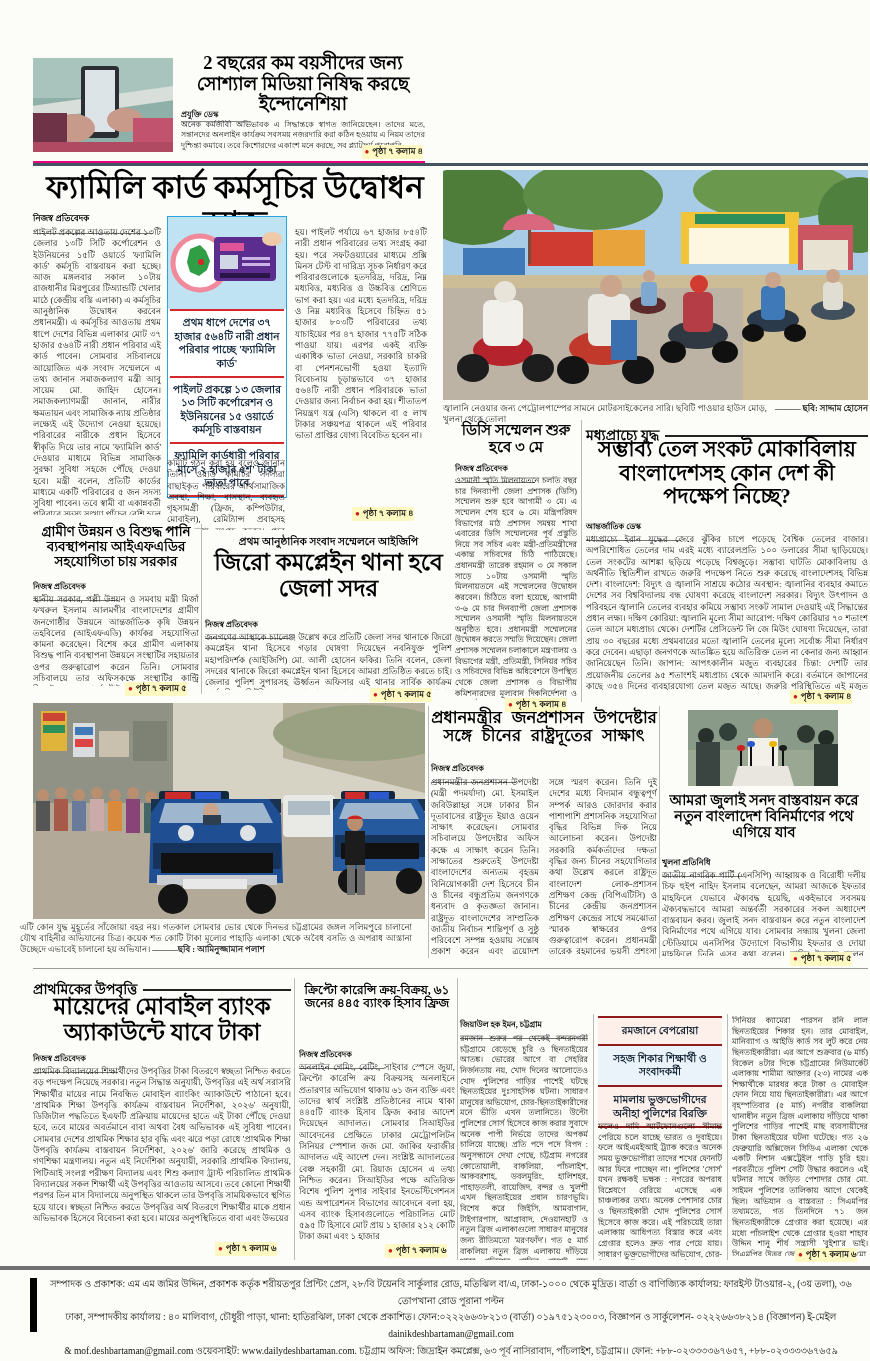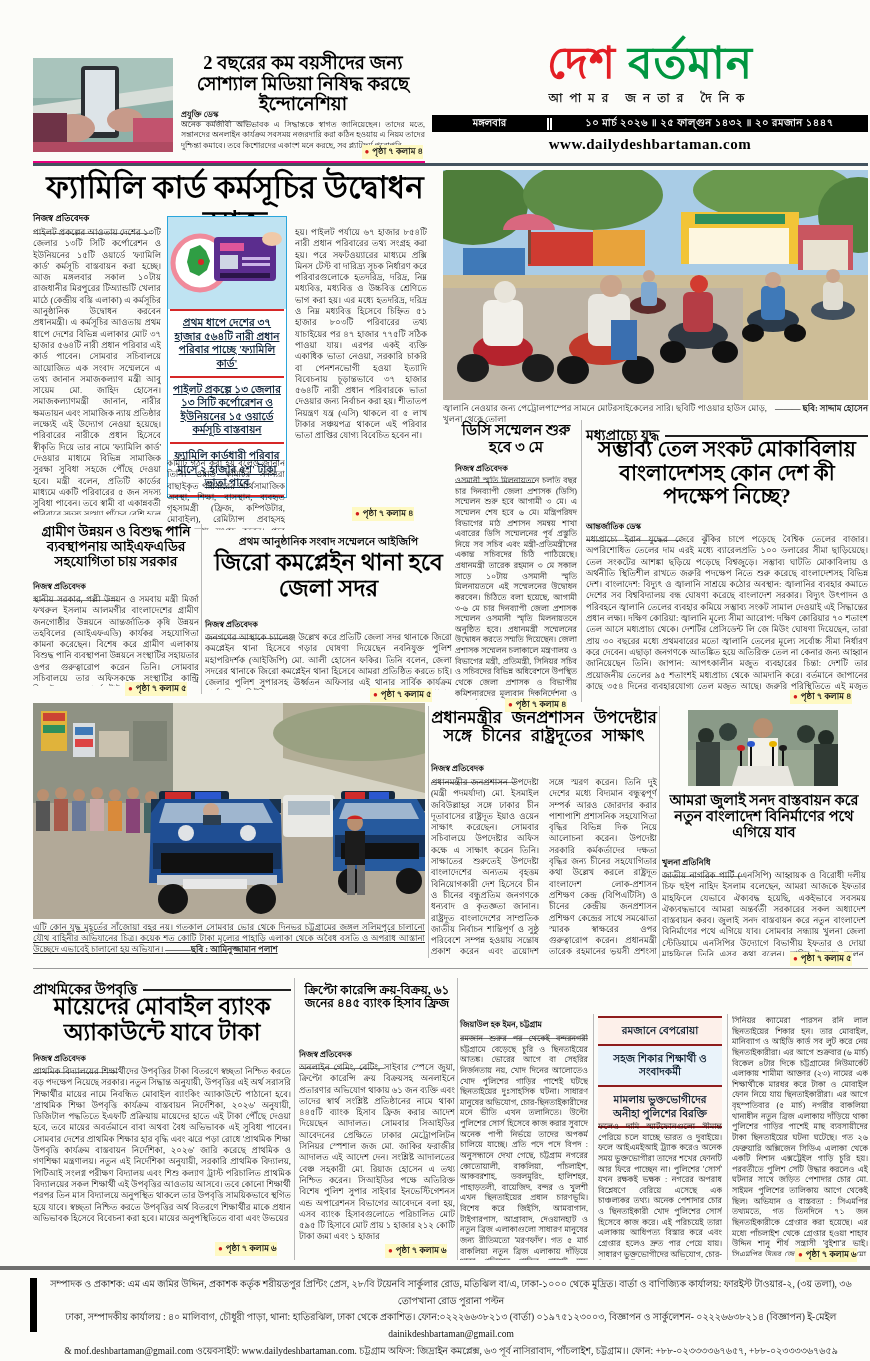--- a/index.html
+++ b/index.html
@@ -24,21 +24,21 @@
   .logo-green{color:#009640;}
   .tagline{text-align:center;font-weight:bold;font-size:12px;letter-spacing:7px;color:#1a1a1a;margin-top:3px;}
   .datebar{display:flex;align-items:center;background:#000;color:#fff;height:17px;font-size:10px;font-weight:bold;}
   .datebar .day{width:115px;text-align:center;}
   .datebar .sep{width:2px;height:12px;background:#fff;margin-right:2px;box-shadow:3px 0 0 #fff;}
   .datebar .dt{flex:1;text-align:center;letter-spacing:.5px;}
   .website{text-align:center;font-weight:bold;font-size:15px;color:#000;letter-spacing:.5px;}
   
   .infobox{border:1px solid #2aa6dc;background:#fff;}
   .infobox .img{background:#bfe3f2;height:92px;}
-  .infobox .cell{padding:5px 4px;font-size:10.5px;font-weight:bold;text-align:center;color:#0d2238;line-height:1.3;text-decoration:underline;}
+  .infobox .cell{padding:5px 4px;font-size:10.5px;font-weight:bold;text-align:center;color:#0d2238;line-height:1.3;}
   .infobox .rl{height:2px;background:#d62828;margin:0 2px;}
   
   .ptsbox{border-top:2px solid #8f1d1d;}
   .ptsbox .cell{padding:6px 4px;font-size:10.5px;font-weight:bold;text-align:center;line-height:1.3;border-bottom:2px solid #8f1d1d;color:#102030;}
   .c-pink{background:#fdf0ea;}
   .c-blue{background:#eaf3fa;}
   .footer-txt{text-align:center;font-size:9.5px;line-height:1.75;color:#111;}
   .footer-bar{position:absolute;width:7px;background:#000;}
   svg{display:block;}
 </style>
@@ -61,32 +61,20 @@
         <rect x="100" y="60" width="40" height="34" fill="#c2536e"></rect>
         <rect x="0" y="84" width="140" height="10" fill="#b04a62"></rect>
       </svg>
     </div>
     <div class="abs hl" style="left:148px;top:0;width:244px;height:52px;font-size:18.5px;">2 বছরের কম বয়সীদের জন্য সোশ্যাল মিডিয়া নিষিদ্ধ করছে ইন্দোনেশিয়া</div>
     <div class="abs" style="left:148px;top:55px;width:70px;font-size:8px;font-weight:bold;border-bottom:1px solid #888;">প্রযুক্তি ডেস্ক</div>
     <div class="abs body-txt" style="left:148px;top:67px;width:244px;height:36px;font-size:7.8px;">অনেক কর্মজীবী অভিভাবক এ সিদ্ধান্তকে স্বাগত জানিয়েছেন। তাদের মতে, সন্তানদের অনলাইন কার্যক্রম সবসময় নজরদারি করা কঠিন হওয়ায় এ নিয়ম তাদের দুশ্চিন্তা কমাবে। তবে কিশোরদের একাংশ মনে করছে, সব প্ল্যাটফর্ম পুরোপুরি</div>
     <div class="pgref" style="right:2px;top:92px;"><span class="dot">●</span><span>পৃষ্ঠা ৭ কলাম ৪</span></div>
   </div>
 
-  <div class="abs" style="left:432px;top:42px;width:436px;">
-    <div class="logo-line">
-      <span class="logo-red">দেশ</span><span class="logo-green"> বর্তমান</span>
-    </div>
-    <div class="tagline">আপামর জনতার দৈনিক</div>
-    <div class="datebar" style="margin-top:6px;">
-      <span class="day">মঙ্গলবার</span>
-      <span class="sep"></span>
-      <span class="dt">১০ মার্চ ২০২৬ ॥ ২৫ ফাল্গুন ১৪৩২ ॥ ২০ রমজান ১৪৪৭</span>
-    </div>
-    <div class="website" style="margin-top:4px;">www.dailydeshbartaman.com</div>
-  </div>
   <div class="abs" style="left:33px;top:163px;width:835px;height:3px;background:#44535f;"></div>
 
   <div class="abs hl" style="left:33px;top:171px;width:404px;font-size:31px;">ফ্যামিলি কার্ড কর্মসূচির উদ্বোধন আজ</div>
   <div class="abs byline" style="left:33px;top:212px;width:120px;">নিজস্ব প্রতিবেদক</div>
   <div class="abs body-txt" style="left:33px;top:227px;width:128px;height:288px;">পাইলট প্রকল্পের আওতায় দেশের ১৩টি জেলার ১৩টি সিটি কর্পোরেশন ও ইউনিয়নের ১৫টি ওয়ার্ডে 'ফ্যামিলি কার্ড' কর্মসূচি বাস্তবায়ন করা হচ্ছে। আজ মঙ্গলবার সকাল ১০টায় রাজধানীর মিরপুরের টিঅ্যান্ডটি খেলার মাঠে (কেন্দ্রীয় বস্তি এলাকা) এ কর্মসূচির আনুষ্ঠানিক উদ্বোধন করবেন প্রধানমন্ত্রী। এ কর্মসূচির আওতায় প্রথম ধাপে দেশের বিভিন্ন এলাকার মোট ৩৭ হাজার ৫৬৪টি নারী প্রধান পরিবার এই কার্ড পাবেন। সোমবার সচিবালয়ে আয়োজিত এক সংবাদ সম্মেলনে এ তথ্য জানান সমাজকল্যাণ মন্ত্রী আবু সায়েম মো. জাহিদ হোসেন। সমাজকল্যাণমন্ত্রী জানান, নারীর ক্ষমতায়ন এবং সামাজিক ন্যায় প্রতিষ্ঠার লক্ষ্যেই এই উদ্যোগ নেওয়া হয়েছে। পরিবারের নারীকে প্রধান হিসেবে স্বীকৃতি দিয়ে তার নামে 'ফ্যামিলি কার্ড' দেওয়ার মাধ্যমে বিভিন্ন সামাজিক সুরক্ষা সুবিধা সহজে পৌঁছে দেওয়া হবে। মন্ত্রী বলেন, প্রতিটি কার্ডের মাধ্যমে একটি পরিবারের ৫ জন সদস্য সুবিধা পাবেন। তবে স্বামী বা একান্নবর্তী পরিবারে সদস্য সংখ্যা পাঁচের বেশি হলে আনুপাতিক হারে একাধিক কার্ড দেওয়ার বিষয়টি বিবেচনা করা হবে। তিনি বলেন, ফ্যামিলি কার্ডের জন্য নির্বাচিত নারী গৃহপ্রধান যদি অন্য কোনো সরকারি ভাতা বা সহায়তা পান সেক্ষেত্রে সেই সব বিদ্যমান সুবিধা বহাল হিসেবে গণ্য হবে। তবে পরিবারের অন্যান্য সদস্যদের অন্যান্য ভাতা গ্রহণ অব্যাহত থাকবে। তিনি আরও বলেন, ফ্যামিলি কার্ড কর্মসূচির আওতায় যোগ্য উপকারভোগীরা পাইলটিং পর্যায়ে মাসিক ২ হাজার ৫০০ টাকা হারে ভাতা প্রাপ্য হবেন এবং পরবর্তীতে সমমূল্যের খাদ্যপণ্য সহায়তা দেওয়ার বিষয়টি বিবেচনা করা হবে। ওয়ার্ড, ইউনিয়ন, উপজেলা ও জেলা পর্যায়ে বিভিন্ন সরকারি দপ্তরের প্রতিনিধিদের সমন্বয়ে</div>
 
   <div class="abs infobox" style="left:167px;top:216px;width:118px;">
     <div class="img">
       <svg width="116" height="92" viewBox="0 0 116 92">
         <rect width="116" height="92" fill="#bfe3f2"></rect>
@@ -264,21 +252,21 @@
         <circle cx="376" cy="178" r="13" fill="#141414"></circle>
       </g>
 
       <circle cx="322" cy="120" r="8" fill="#b98f70"></circle>
       <path d="M314 116 a9 6 0 0 1 16 0 z" fill="#c22"></path>
       <rect x="312" y="128" width="20" height="34" fill="#1c1c1c"></rect>
       <rect x="314" y="162" width="8" height="30" fill="#6d6d6d"></rect>
       <rect x="324" y="162" width="8" height="30" fill="#6d6d6d"></rect>
     </svg>
   </div>
-  <div class="abs caption" style="left:33px;top:922px;width:392px;text-decoration:underline;">
+  <div class="abs caption" style="left:20px;top:922px;width:392px;">
     <span>এটি কোন যুদ্ধ মুহূর্তের সাঁজোয়া বহর নয়। গতকাল সোমবার ভোর থেকে দিনভর চট্টগ্রামের জঙ্গল সলিমপুরে চালানো যৌথ বাহিনীর অভিযানের চিত্র। কয়েক শত কোটি টাকা মূল্যের পাহাড়ি এলাকা থেকে অবৈধ বসতি ও অপরাধ আস্তানা উচ্ছেদে এভাবেই চালানো হয় অভিযান।</span>
     <span class="credit"><span>———</span><span>ছবি : আমিনুজ্জামান পলাশ</span></span>
   </div>
 
   <div class="abs hl" style="left:431px;top:710px;width:226px;font-size:16.5px;font-family:Liberation Mono, monospace;">প্রধানমন্ত্রীর জনপ্রশাসন উপদেষ্টার সঙ্গে চীনের রাষ্ট্রদূতের সাক্ষাৎ</div>
   <div class="abs byline" style="left:431px;top:762px;width:85px;font-size:8px;">নিজস্ব প্রতিবেদক</div>
   <div class="abs body-txt" style="left:431px;top:777px;width:108px;height:178px;">প্রধানমন্ত্রীর জনপ্রশাসন উপদেষ্টা (মন্ত্রী পদমর্যাদা) মো. ইসমাইল জবিউল্লাহর সঙ্গে ঢাকার চীন দূতাবাসের রাষ্ট্রদূত ইয়াও ওয়েন সাক্ষাৎ করেছেন। সোমবার সচিবালয়ে উপদেষ্টার অফিস কক্ষে এ সাক্ষাৎ করেন তিনি। সাক্ষাতের শুরুতেই উপদেষ্টা বাংলাদেশের অন্যতম বৃহত্তম বিনিয়োগকারী দেশ হিসেবে চীন ও চীনের বন্ধুপ্রতিম জনগণকে ধন্যবাদ ও কৃতজ্ঞতা জানান। রাষ্ট্রদূত বাংলাদেশের সাম্প্রতিক জাতীয় নির্বাচন শান্তিপূর্ণ ও সুষ্ঠু পরিবেশে সম্পন্ন হওয়ায় সন্তোষ প্রকাশ করেন এবং ত্রয়োদশ জাতীয় সংসদ নির্বাচনে জয়লাভ করায় বাংলাদেশ জাতীয়তাবাদী দলকে আন্তরিক অভিনন্দন জানান। উপদেষ্টা বাংলাদেশ ও চীন ঘনিষ্ঠ বন্ধুদেশ বলে উল্লেখ করেন এবং দুই দেশের মধ্যে কূটনৈতিক যোগাযোগের স্মৃতি শহীদ রাষ্ট্রপতি জিয়াউর রহমানের অবদানের কথা তুলে ধরেন এবং</div>
   <div class="abs body-txt" style="left:549px;top:777px;width:108px;height:178px;">সঙ্গে স্মরণ করেন। তিনি দুই দেশের মধ্যে বিদ্যমান বন্ধুত্বপূর্ণ সম্পর্ক আরও জোরদার করার পাশাপাশি প্রশাসনিক সহযোগিতা বৃদ্ধির বিভিন্ন দিক নিয়ে আলোচনা করেন। উপদেষ্টা সরকারি কর্মকর্তাদের দক্ষতা বৃদ্ধির জন্য চীনের সহযোগিতার কথা উল্লেখ করলে রাষ্ট্রদূত বাংলাদেশ লোক-প্রশাসন প্রশিক্ষণ কেন্দ্র (বিপিএটিসি) ও চীনের কেন্দ্রীয় জনপ্রশাসন প্রশিক্ষণ কেন্দ্রের সাথে সমঝোতা স্মারক স্বাক্ষরের ওপর গুরুত্বারোপ করেন। প্রধানমন্ত্রী তারেক রহমানের ভূয়সী প্রশংসা করে রাষ্ট্রদূত বলেন, বাংলাদেশের প্রধানমন্ত্রী নেতৃত্বের যে নতুন 'স্টাইল' দেখিয়েছেন তাতে চীন খুবই আশাবাদী। চীনসহ বিশ্বের সব দেশের সঙ্গে সুসম্পর্ক রেখে বাংলাদেশ টেকসই উন্নয়নের দিকে এগিয়ে যাবে বলে প্রত্যাশার কথা জানান চীনা রাষ্ট্রদূত। চীনের সঙ্গে বাংলাদেশের সম্পর্কের উজ্জ্বল ভবিষ্যৎ কামনা করে উপদেষ্টা বলেন, অর্থনৈতিকভাবে টেকসই দেশ হিসেবে প্রতিষ্ঠার সব যাত্রায় চীন সহযোগিতা করবে বলে আশা করি।</div>
 
   <div class="abs" style="left:688px;top:710px;width:150px;height:76px;overflow:hidden;">

